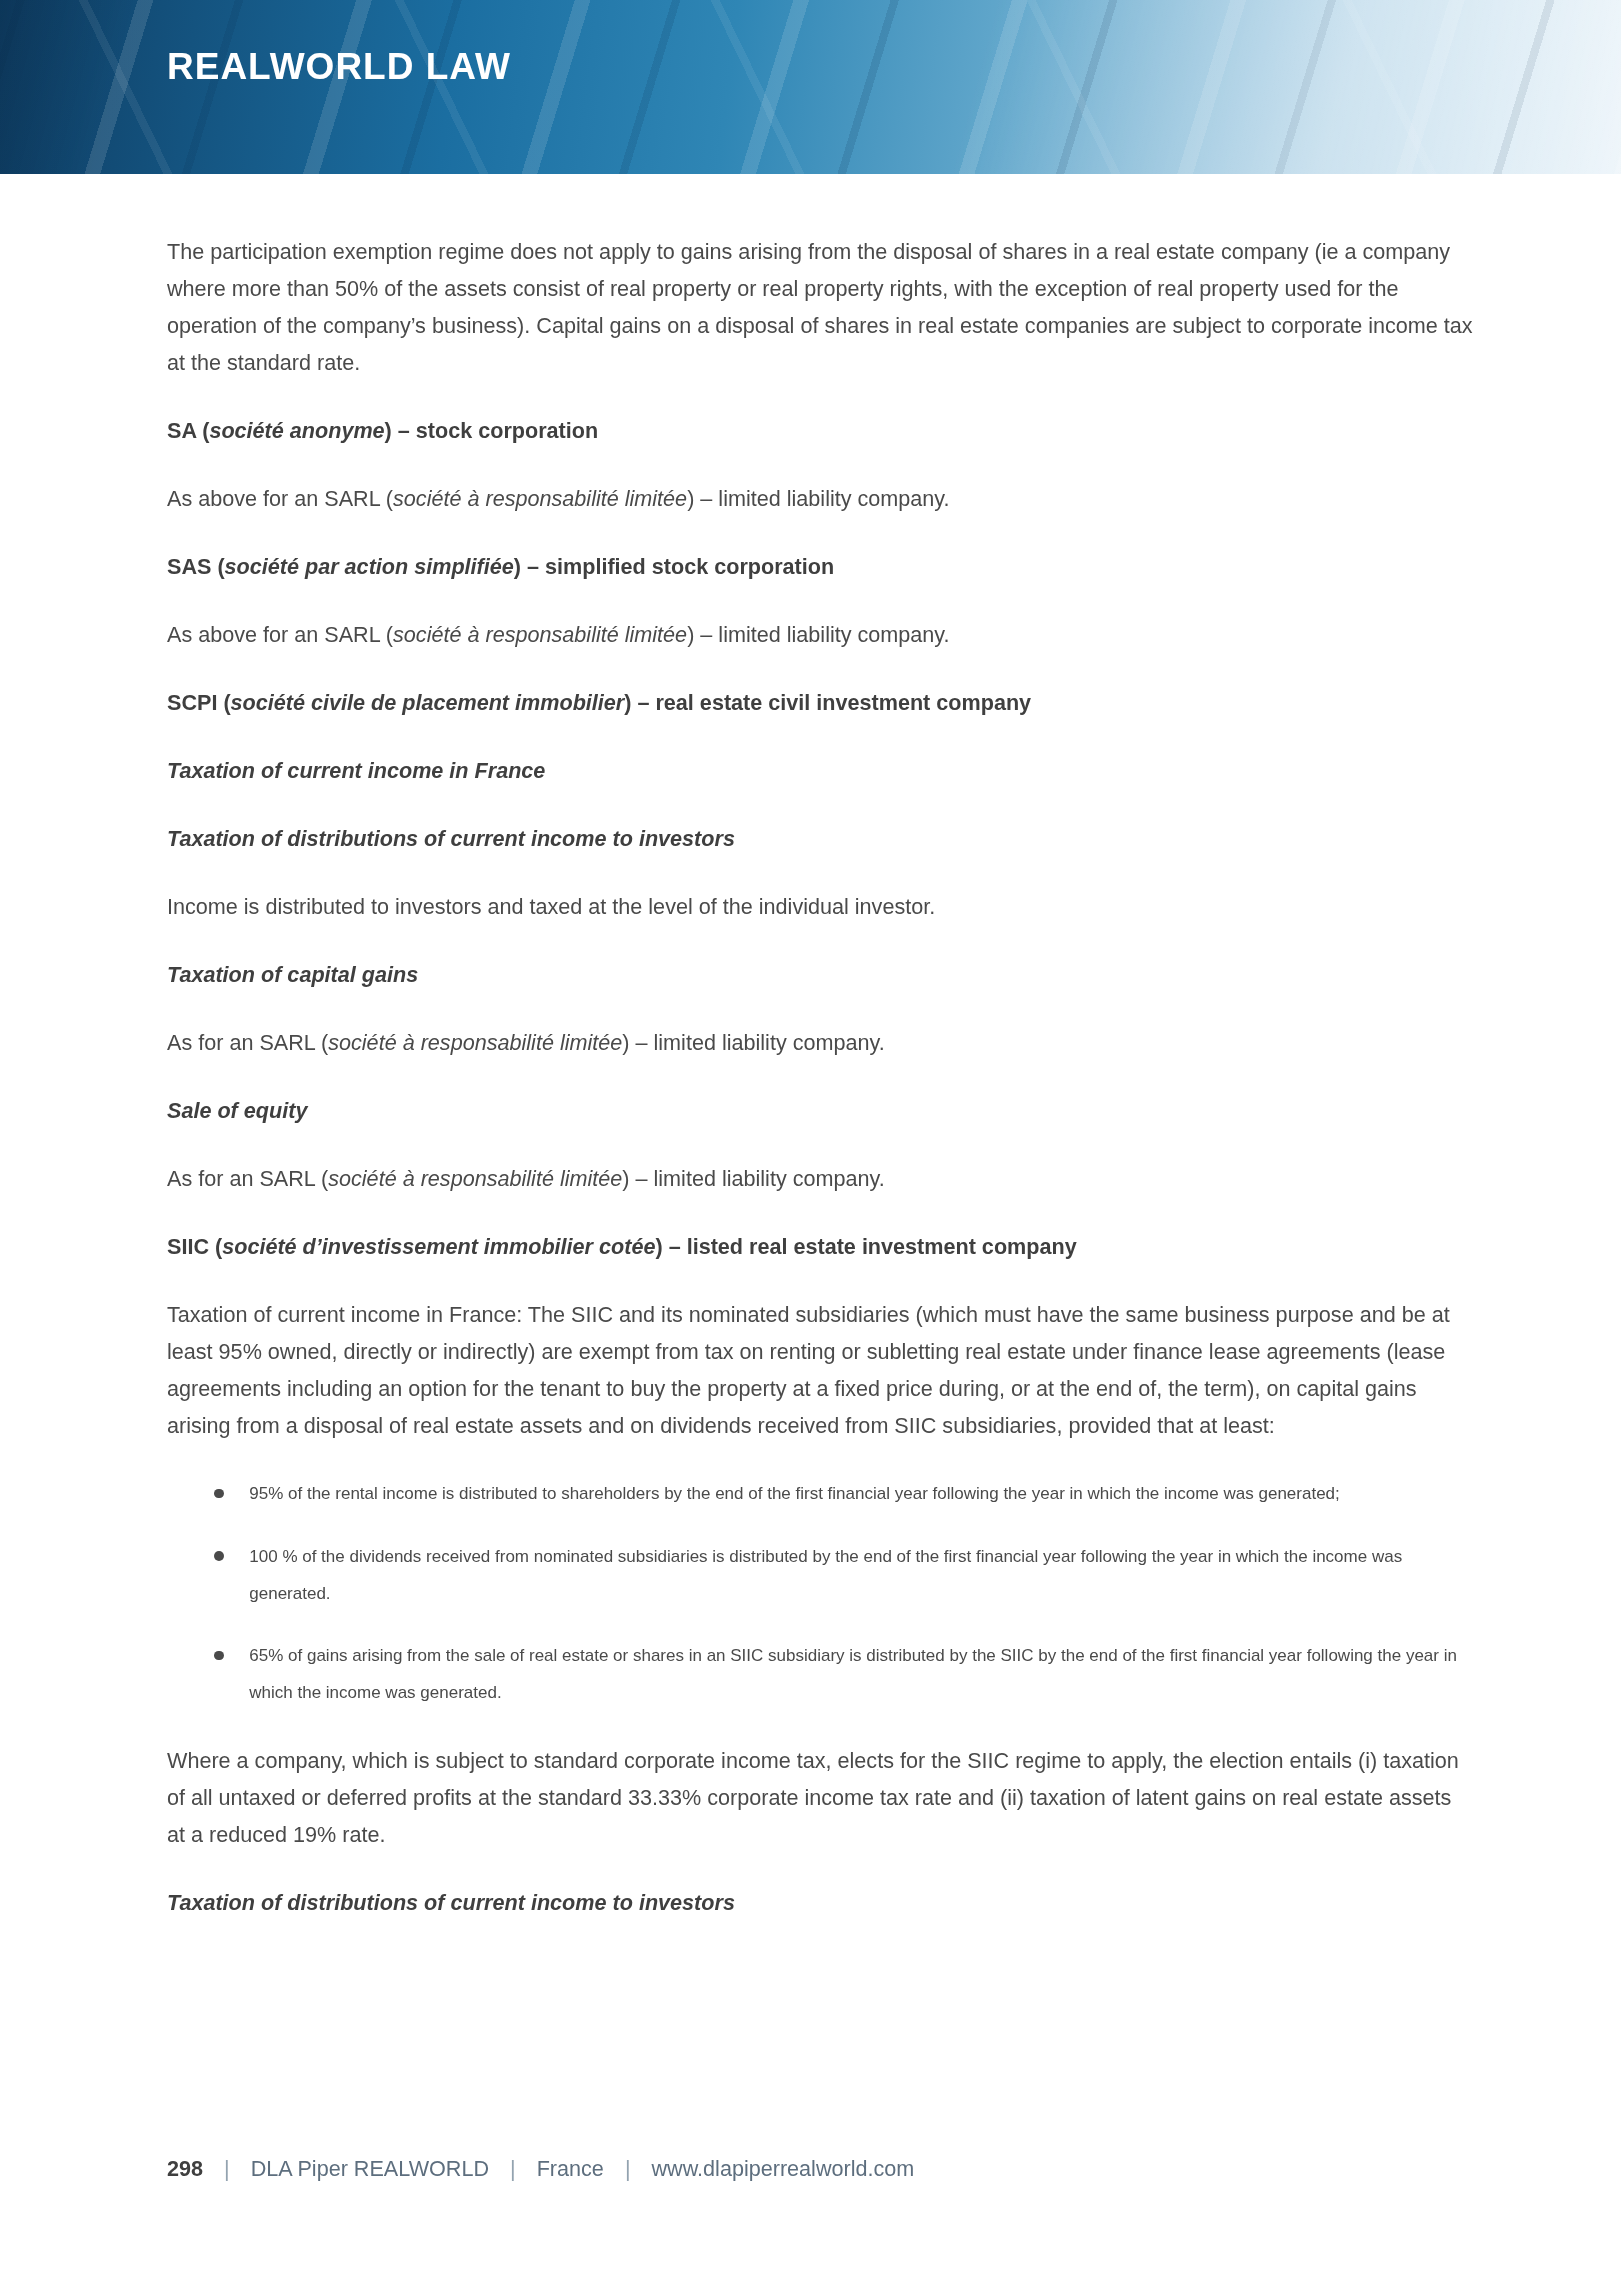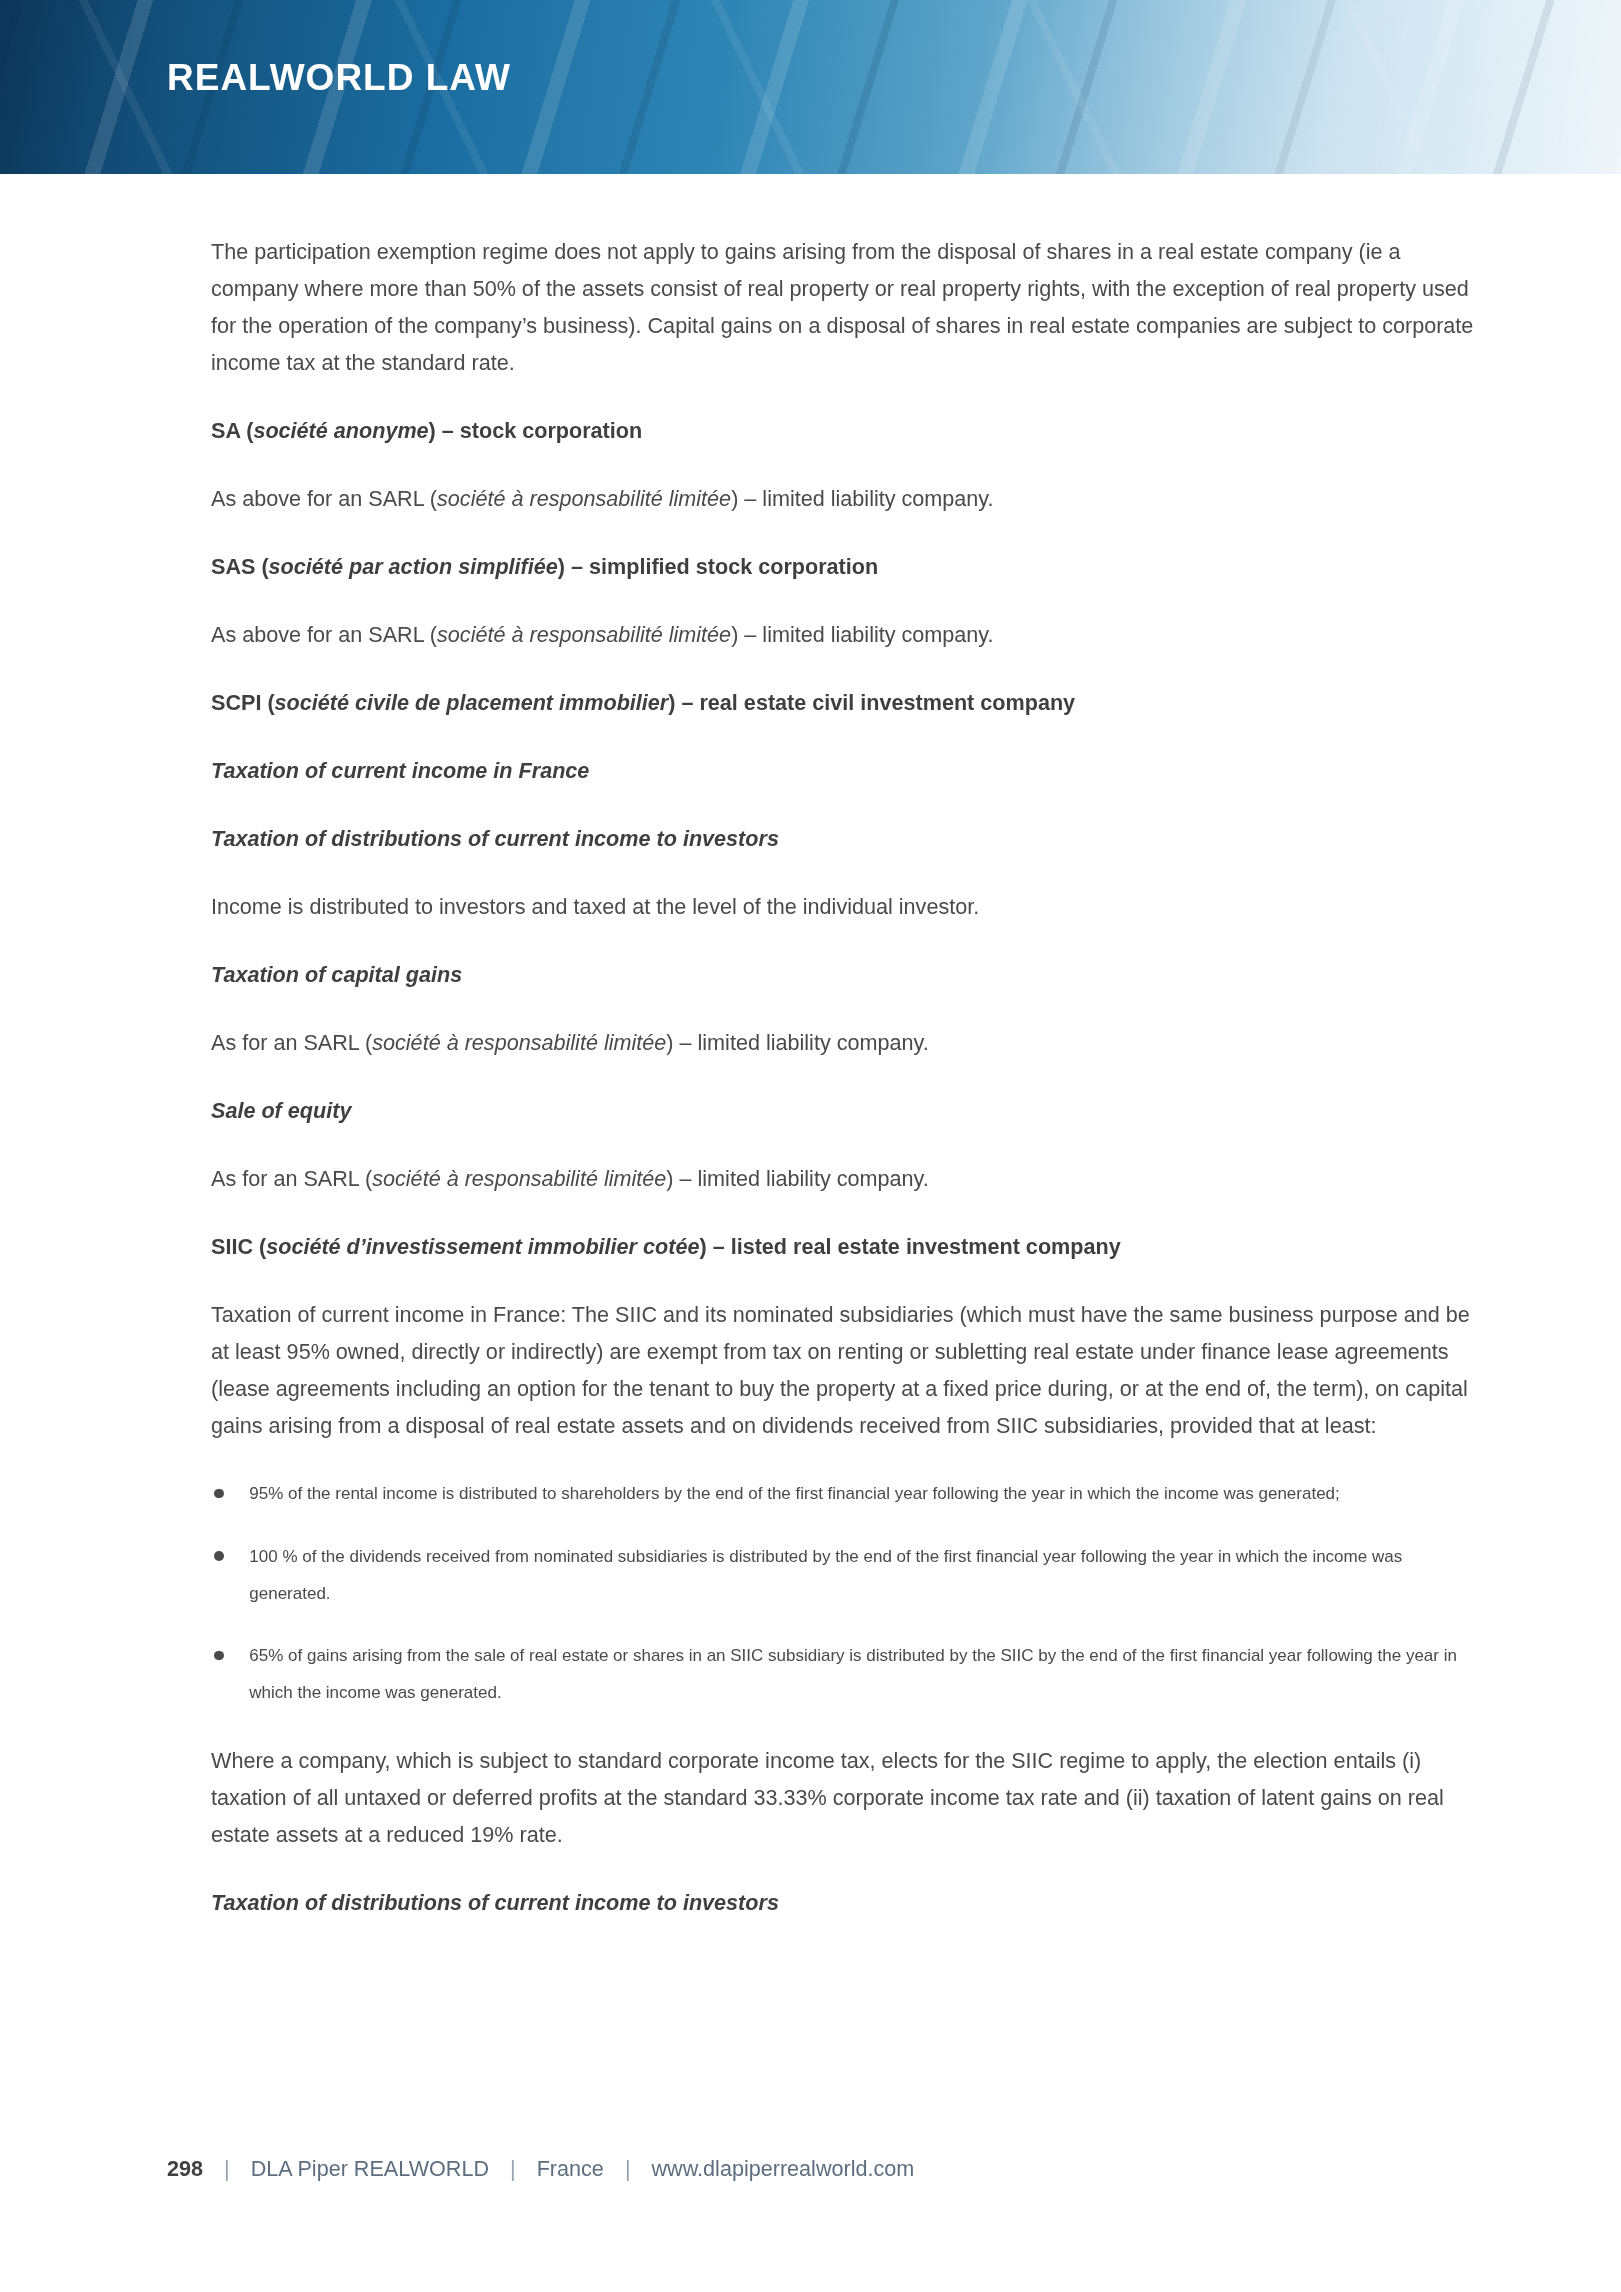--- a/index.html
+++ b/index.html
@@ -40,32 +40,32 @@
   }
   .banner::after {
     content:""; position:absolute; inset:0;
     background:
       repeating-linear-gradient(64deg,
         rgba(255,255,255,0) 0 147px,
         rgba(255,255,255,.07) 147px 155px,
         rgba(255,255,255,0) 155px 284px);
   }
   .banner-title {
-    position:absolute; left:167px; top:57px; z-index:2;
+    position:absolute; left:167px; top:46px; z-index:2;
     color:#ffffff;
     font-size:37px;
     font-weight:bold;
     letter-spacing:1px;
   }
 
   
   .content {
     padding:59px 147px 0 167px;
   }
-  .block { font-size:21.6px; line-height:37px; margin-bottom:31px;margin-left:44px; }
+  .block { font-size:21.6px; line-height:37px; margin-bottom:31px; }
   .paragraph { color:var(--body-text, #4a4a4a); }
   .heading   { color:var(--heading-text, #3f3f3f); font-weight:bold; }
   .subheading{ color:var(--heading-text, #3f3f3f); font-weight:bold; font-style:italic; }
 
   .seg-r  { }
   .seg-i  { font-style:italic; }
   .seg-b  { font-weight:bold; }
   .seg-bi { font-weight:bold; font-style:italic; }
 
   .bullet-list { margin:3.9px 0 31px; }

